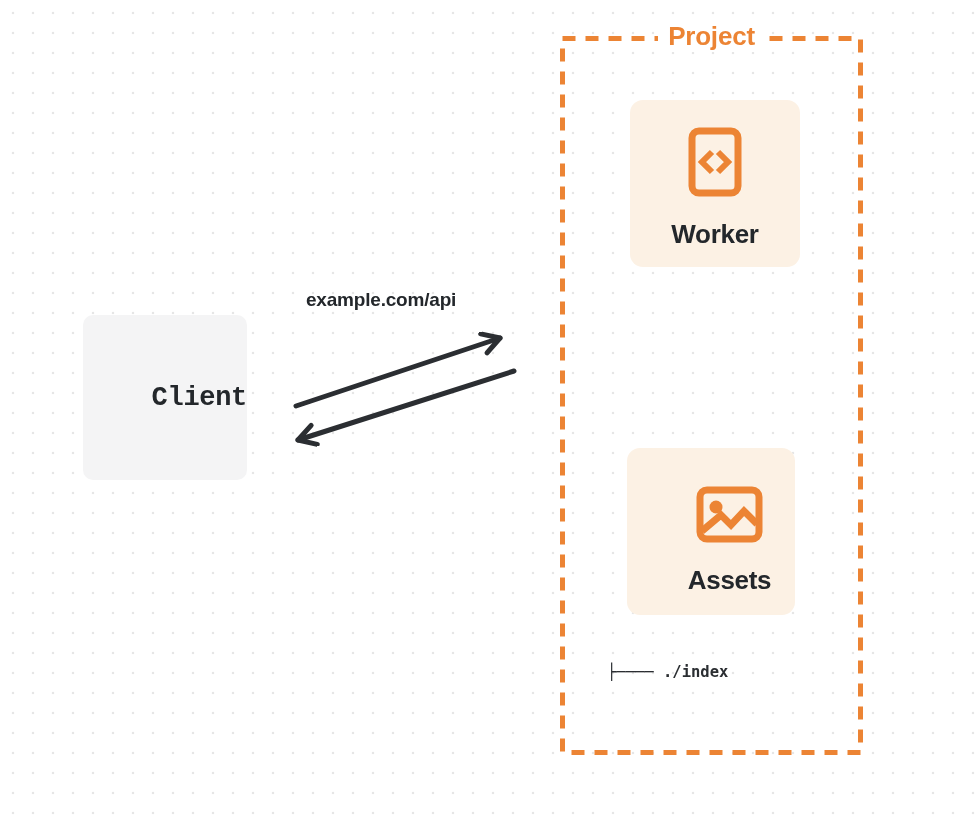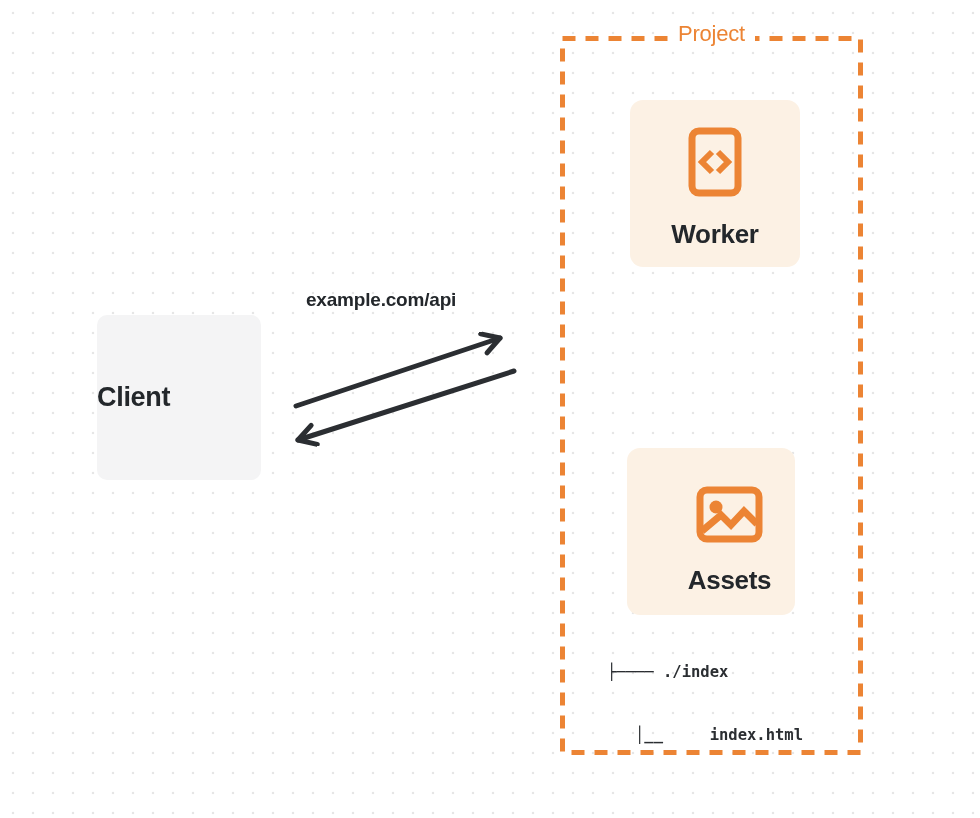--- a/index.html
+++ b/index.html
@@ -28,41 +28,41 @@
     stroke:var(--accent,#EC8434);
     stroke-width:5;
     stroke-dasharray:13 10;
   }
   .arrow{
     stroke:var(--arrow,#2B2E32);
     stroke-width:5;
     stroke-linecap:round;
   }
   .client-node{
-    position:absolute;left:97px;top:315px;width:164px;height:165px;
+    position:absolute;left:83px;top:315px;width:164px;height:165px;
     background:var(--client-bg,#F4F4F5);
     border-radius:10px;
-    display:flex;align-items:center;justify-content:flex-start;
+    display:flex;align-items:center;justify-content:flex-end;font-family:Liberation Mono, monospace;
   }
   .client-node span{
     font-size:27px;font-weight:bold;color:var(--text-dark,#23272B);letter-spacing:-.3px;
   }
   .url-label{
     position:absolute;left:306px;top:289px;
     font-size:19px;font-weight:bold;color:var(--text-dark,#23272B);letter-spacing:-.2px;text-align:right;
   }
   .project-label-wrap{
     position:absolute;left:560px;top:21px;width:303px;
     text-align:center;
   }
   .project-label-wrap span{
     display:inline-block;
     background:var(--canvas-bg,#fff);
     padding:0 10px;
-    font-size:22px;font-weight:normal;
+    font-size:26px;font-weight:bold;
     color:var(--accent,#EC8434);
     letter-spacing:-.2px;
   }
   .card{
     position:absolute;
     background:var(--card-bg,#FCF1E4);
     border-radius:13px;
     display:flex;flex-direction:column;align-items:center;
     color:var(--accent,#EC8434);
   }
@@ -121,17 +121,16 @@
     <svg class="icon" width="67" height="57" viewBox="0 0 67 57">
       <rect x="4" y="4" width="59" height="49" rx="7" fill="none" stroke="currentColor" stroke-width="7"></rect>
       <circle cx="20" cy="21" r="6.5" fill="currentColor"></circle>
       <path d="M6 45 L25 29 L35 39 L48 25 L61 38" fill="none" stroke="currentColor" stroke-width="7" stroke-linejoin="miter"></path>
     </svg>
     <div class="card-label">Assets</div>
   </div>
 
   <div class="file-tree">
     <div class="tree-line">├──── ./index</div>
-    <div class="tree-line">   │__     index.html</div>
     
   </div>
 
 </div>
 
 </body></html>

